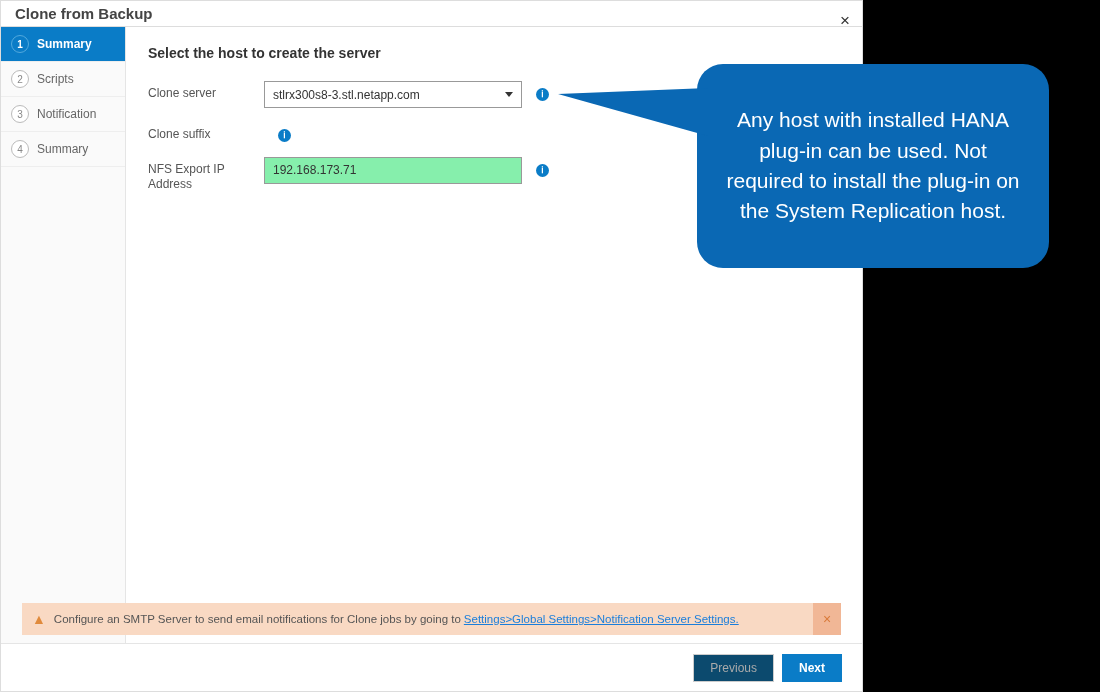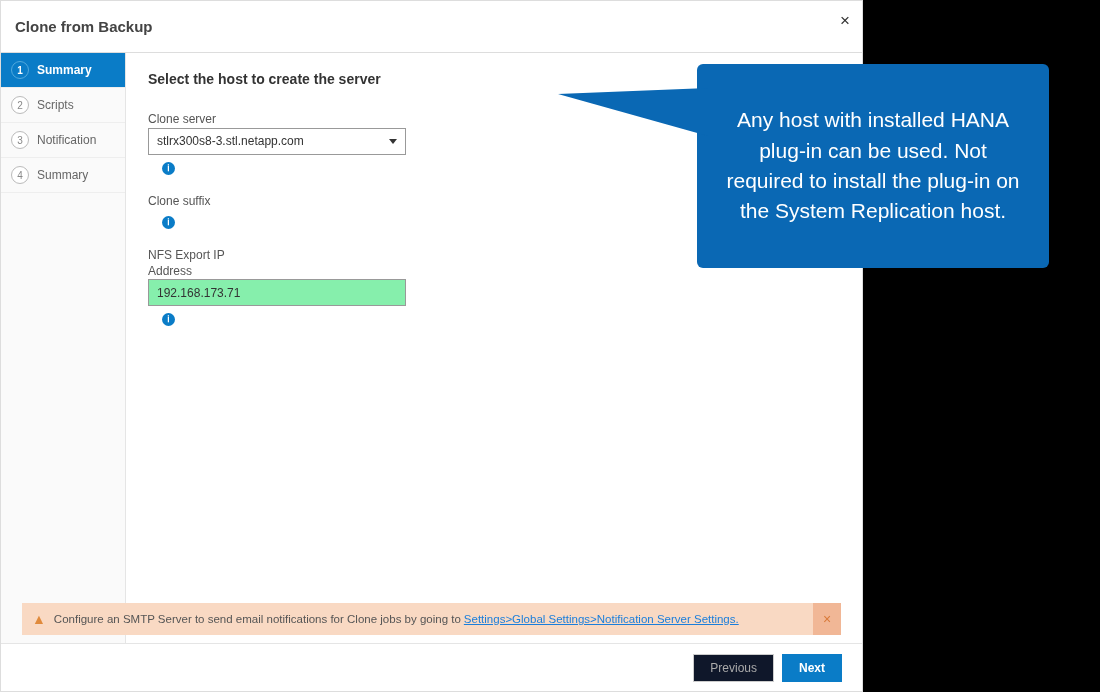--- a/index.html
+++ b/index.html
@@ -26,21 +26,21 @@
     left: 0;
     top: 0;
     width: 863px;
     height: 692px;
     background: #fff;
     border: 1px solid #ddd;
     display: flex;
     flex-direction: column;
   }
   .titlebar {
-    height: 52px;
+    height: 26px;
     border-bottom: 1px solid #ddd;
     display: flex;
     align-items: center;
     padding: 0 14px;
     position: relative;
   }
   .titlebar h1 {
     font-size: 15px;
     font-weight: 600;
     color: #444;
@@ -104,21 +104,20 @@
   .main h2 {
     font-size: 14px;
     font-weight: 600;
     color: #333;
     margin-bottom: 20px;
   }
   .form-row {
     display: flex;
     align-items: flex-start;
     margin-bottom: 14px;
-    flex-direction: column;
   }
   .form-row label {
     width: 116px;
     font-size: 12px;
     color: #555;
     padding-top: 5px;
     line-height: 1.3;
   }
   .control {
     width: 258px;
@@ -216,21 +215,21 @@
     justify-content: flex-end;
     padding: 0 20px;
     gap: 8px;
     background: #fff;
   }
   .btn {
     height: 28px;
     padding: 0 16px;
     font-size: 12px;
     border: 1px solid #ccc;
-    background: #0f172a;
+    background: #0c4a6e;
     cursor: pointer;
   }
   .btn.disabled {
     color: #aaa;
     cursor: default;
   }
   .btn.primary {
     background: #0a7cc7;
     border-color: #0a7cc7;
     color: #fff;
@@ -238,21 +237,21 @@
   }
 
   
   .callout {
     position: absolute;
     left: 697px;
     top: 64px;
     width: 352px;
     height: 204px;
     background: #0a68b4;
-    border-radius: 6px;
+    border-radius: 26px;
     color: #fff;
     font-size: 21px;
     line-height: 1.45;
     text-align: center;
     display: flex;
     align-items: center;
     justify-content: center;
     padding: 18px 26px;
     z-index: 10;
   }

